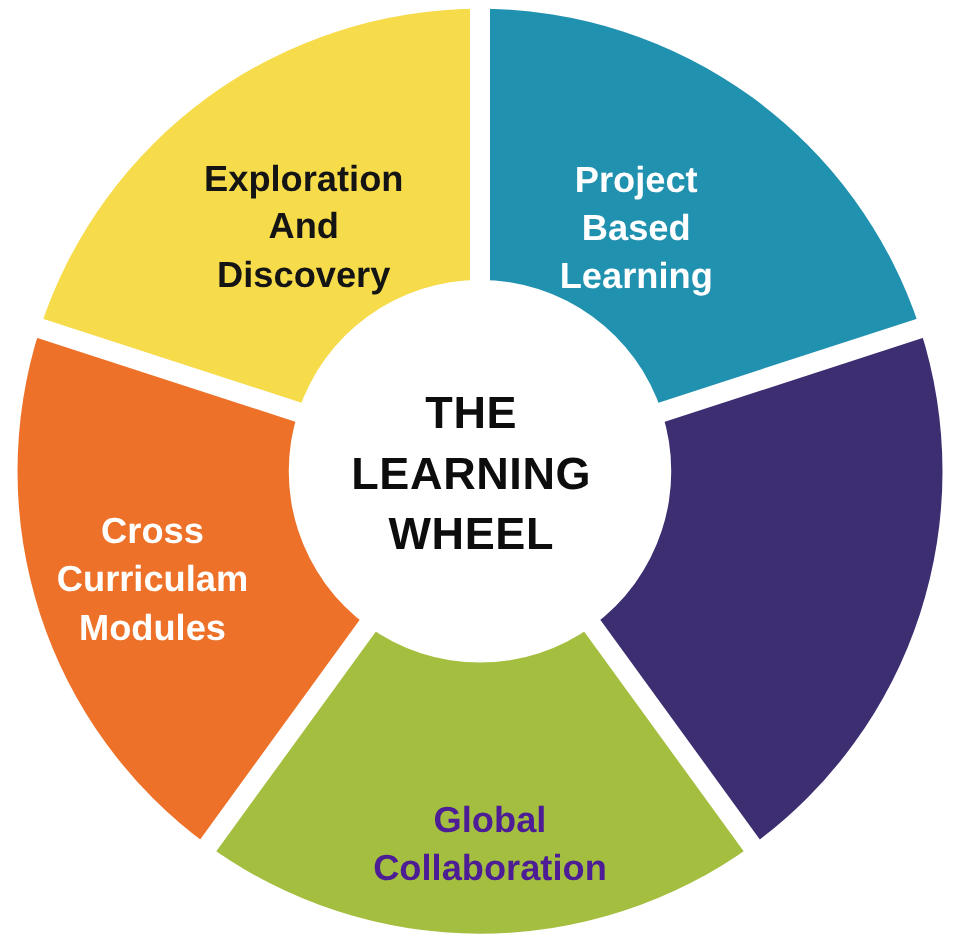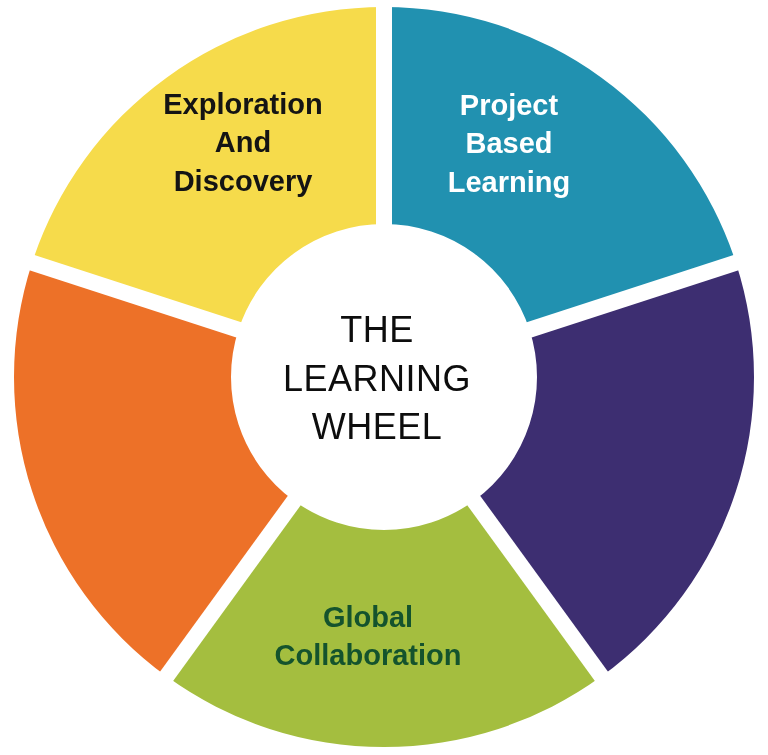--- a/index.html
+++ b/index.html
@@ -29,29 +29,30 @@
     pointer-events: none;
   }
   .seg-label {
     position: absolute;
     transform: translate(-50%, -50%);
     white-space: pre-line;
     text-align: center;
     font-weight: bold;
     font-size: 29px;
     line-height: 1.32;
+    margin-top: 40px;
   }
   .center-label {
     position: absolute;
     left: 377px;
     top: 379px;
     transform: translate(-50%, -50%);
     white-space: pre-line;
     text-align: center;
-    font-weight: normal;
+    font-weight: bold;
     font-size: 36px;
     line-height: 1.35;
     color: #0d0d0d;
     letter-spacing: 0.5px;
   }
 </style>
 </head>
 <body>
 
 <div class="stage">
@@ -64,22 +65,25 @@
       <line x1="384.00" y1="230.00" x2="384.00" y2="-3.00" stroke="#ffffff" stroke-width="16"></line>
       <line x1="523.81" y1="331.57" x2="745.40" y2="259.57" stroke="#ffffff" stroke-width="16"></line>
       <line x1="470.40" y1="495.93" x2="607.36" y2="684.43" stroke="#ffffff" stroke-width="16"></line>
       <line x1="297.60" y1="495.93" x2="160.64" y2="684.43" stroke="#ffffff" stroke-width="16"></line>
       <line x1="244.19" y1="331.57" x2="22.60" y2="259.57" stroke="#ffffff" stroke-width="16"></line>
     </svg>
   <div class="labels-layer" id="labels">
       <div class="seg-label" style="left: 509px; top: 143px; color: rgb(255, 255, 255);">Project
 Based
 Learning</div>
-      <div class="seg-label" style="left: 368px; top: 636px; color: #14532d;">Global
+      <div class="seg-label" style="left: 392px; top: 636px; color: #4c1d95;">Global
 Collaboration</div>
+      <div class="seg-label" style="left: 122px; top: 424px; color: rgb(255, 255, 255);">Cross
+Curriculam
+Modules</div>
       <div class="seg-label" style="left: 243px; top: 142px; color: rgb(20, 20, 20);">Exploration
 And
 Discovery</div>
     </div>
   <div class="center-label">THE
 LEARNING
 WHEEL</div>
 </div>
 
 </body></html>

